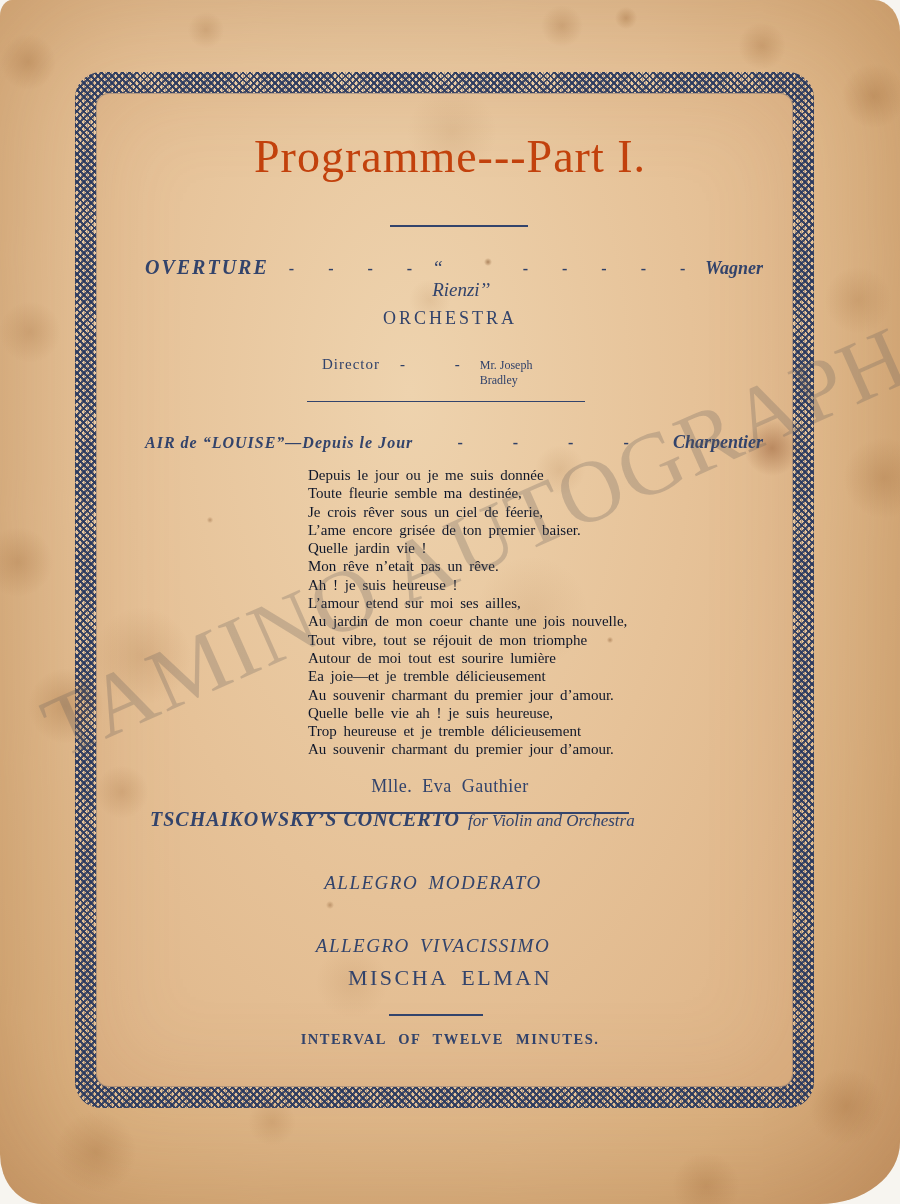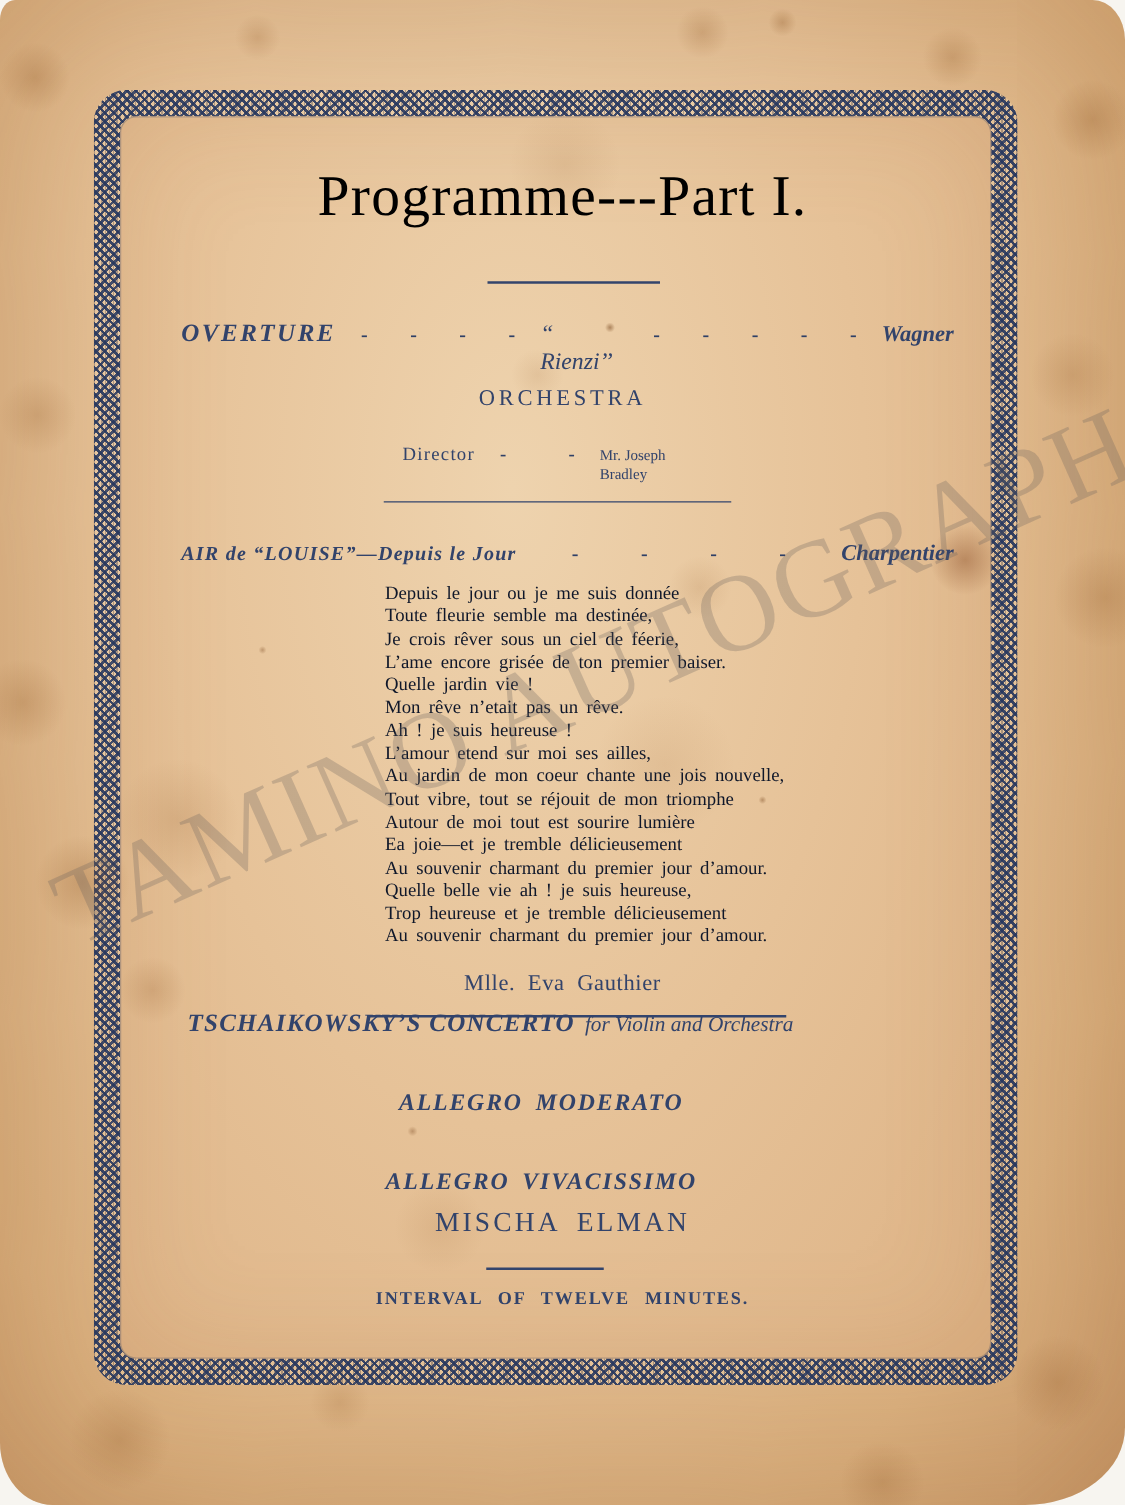--- a/index.html
+++ b/index.html
@@ -62,34 +62,34 @@
   .abs { position:absolute; }
   .center { left:0; width:100%; text-align:center; }
   .it { font-style:italic; }
   .rule { position:absolute; background:#33446c; }
   .row { position:absolute; display:flex; justify-content:space-between; align-items:baseline;gap:20px; }
   .dashes { white-space:pre; font-size:16px; font-weight:bold; color:#2f4067; }
   .dash-wide { word-spacing:30px; }
   .dash-air { word-spacing:46px; }
   .dash-dir { word-spacing:46px; font-size:15px; }
 
-  .title { top:130px; font-size:46px; letter-spacing:1px; color:#000000; }
+  .title { top:130px; font-size:46px; letter-spacing:1px; color:#c2410c; }
   .work-label { font-size:20px; letter-spacing:2px; font-weight:bold; }
   .work-title { font-size:19px; }
   .composer { font-size:18px; font-weight:bold; }
   .orchestra { top:308px; font-size:18px; letter-spacing:3px; }
   .director-label { font-size:15px; letter-spacing:1px; }
   .director-name { font-size:12px; }
   .air-label { font-size:16px; letter-spacing:1px; font-weight:bold;text-align:center; }
   .lyrics { position:absolute; left:308px; top:466px; font-size:15px; line-height:18.3px; color:#0f172a; word-spacing:3px; }
   .singer { top:776px; font-size:18px; word-spacing:5px; letter-spacing:.5px; }
   .concerto { position:absolute; left:150px; top:808px; }
   .concerto-title { font-size:20px; letter-spacing:1px; font-weight:bold; }
   .concerto-sub { font-size:17px; margin-left:8px; }
-  .movement { font-size:19px; letter-spacing:1.5px; word-spacing:4px; font-weight:bold;margin-top:32px; }
+  .movement { font-size:19px; letter-spacing:1.5px; word-spacing:4px; font-weight:normal;margin-top:32px; }
   .mv-wrap { left:0; width:866px; text-align:center; }
   .soloist { top:965px; font-size:22px; letter-spacing:2.5px; word-spacing:6px; }
   .interval { top:1031px; font-size:14.5px; letter-spacing:1.5px; word-spacing:7px; font-weight:bold; }
 
   .watermark {
     position:absolute; z-index:5; left:28px; top:686px;
     font-size:88px; letter-spacing:2px; white-space:nowrap;
     color:rgba(104,97,92,.28);
     transform:rotate(-24deg); transform-origin:0 0;
     pointer-events:none; font-family:"Liberation Serif","DejaVu Serif",serif;

